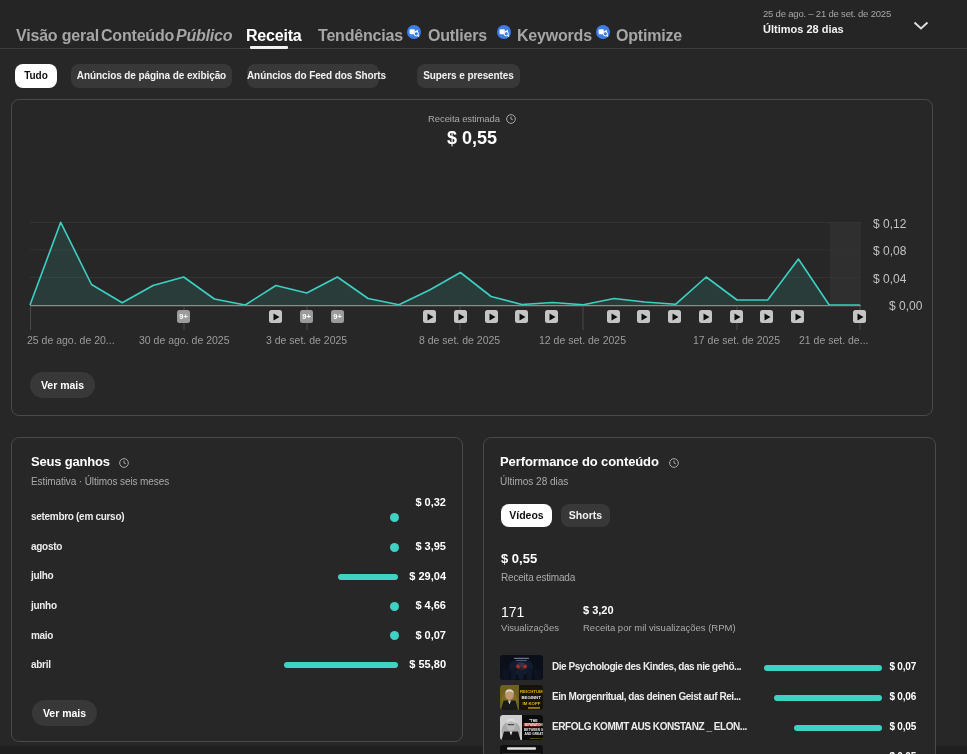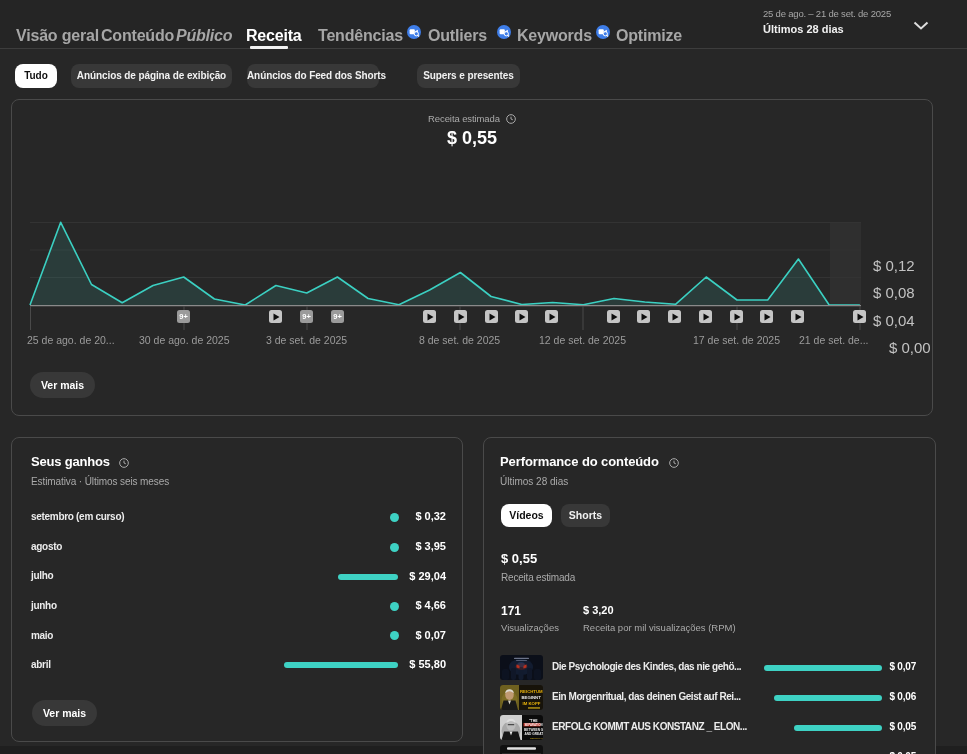--- a/index.html
+++ b/index.html
@@ -10,21 +10,21 @@
   .tab { position:absolute; top:26.5px; font-size:16px; font-weight:bold; color:#a6a6a6; letter-spacing:-0.2px; white-space:nowrap; }
   .chip { position:absolute; top:64px; height:24px; line-height:24px; border-radius:8px;
     background:#383838; color:#f1f1f1; font-size:10px; font-weight:bold; letter-spacing:-0.1px; text-align:center; white-space:nowrap; }
   .pill { position:absolute; background:#383838; color:#fff; border-radius:14px;
     font-size:10.5px; font-weight:bold; text-align:center; line-height:26px; height:26px; width:65px; }
   .marker { position:absolute; top:310px; width:13px; height:13px; border-radius:2.5px;
     background:#c5c5c5; }
   .marker svg { position:absolute; left:3.5px; top:2.8px; }
   .m9 { background:#9b9b9b; font-size:7.5px; font-weight:bold; color:#ffffff; text-align:center; line-height:13px; }
   .dlabel { position:absolute; top:334px; font-size:10.5px; color:#9b9b9b; white-space:nowrap; }
-  .ylabel { position:absolute; left:873px; font-size:15px; color:#c2c2c2;margin-top:40px; }
+  .ylabel { position:absolute; left:873px; font-size:12px; color:#c2c2c2; }
   .mlabel { position:absolute; left:31px; font-size:10px; font-weight:bold; letter-spacing:-0.3px; color:#ececec; line-height:12px; }
   .mval  { position:absolute; width:80px; text-align:right; font-size:11px; font-weight:bold; color:#fff; line-height:13px; }
   .dot { position:absolute; width:9px; height:9px; border-radius:50%; background:#3ed2c4; }
   .bar { position:absolute; height:6px; border-radius:3px; background:#3ed2c4; }
   .vtitle { position:absolute; left:552px; font-size:10px; font-weight:bold; letter-spacing:-0.45px; color:#ececec; line-height:12px; white-space:nowrap; }
   .vbar { position:absolute; height:6px; border-radius:3px; background:#3ed2c4; }
   .vval { position:absolute; width:60px; text-align:right; font-size:10px; font-weight:bold; letter-spacing:-0.2px; color:#fff; line-height:12px; }
   .thumb { position:absolute; left:500px; width:43px; height:25px; border-radius:3px; overflow:hidden; }
 </style>
 </head>
@@ -188,21 +188,21 @@
 
 <div class="card" style="left:11px;top:437px;width:452px;height:305px;"></div>
 <div class="abs" style="left:31px;top:454px;font-size:13px;font-weight:bold;letter-spacing:-0.2px;color:#ffffff;">Seus ganhos</div>
 <svg class="abs" style="left:118.5px;top:457.5px;" width="10" height="10" viewBox="0 0 12 12">
   <circle cx="6" cy="6" r="5.2" fill="none" stroke="#aaaaaa" stroke-width="1.2"></circle>
   <polyline points="6,3.2 6,6 8.2,7" fill="none" stroke="#aaaaaa" stroke-width="1.2"></polyline>
 </svg>
 <div class="abs" style="left:31px;top:476px;font-size:10px;letter-spacing:-0.1px;color:#aaaaaa;">Estimativa · Últimos seis meses</div>
 <div class="mlabel" style="top:511px;">setembro (em curso)</div>
 <div class="dot" style="left:390px;top:513px;"></div>
-<div class="mval" style="left:366px;top:510px;">$ 0,32</div>
+<div class="mval" style="left:366px;top:496px;">$ 0,32</div>
 <div class="mlabel" style="top:541px;">agosto</div>
 <div class="dot" style="left:390px;top:542.5px;"></div>
 <div class="mval" style="left:366px;top:540px;">$ 3,95</div>
 <div class="mlabel" style="top:570px;">julho</div>
 <div class="bar" style="left:338px;top:573.5px;width:59.5px;"></div>
 <div class="mval" style="left:366px;top:569.5px;">$ 29,04</div>
 <div class="mlabel" style="top:600px;">junho</div>
 <div class="dot" style="left:390px;top:601.5px;"></div>
 <div class="mval" style="left:366px;top:599px;">$ 4,66</div>
 <div class="mlabel" style="top:629.5px;">maio</div>
@@ -219,21 +219,21 @@
 <div class="abs" style="left:500px;top:454px;font-size:13px;font-weight:bold;letter-spacing:-0.1px;color:#ffffff;">Performance do conteúdo</div>
 <svg class="abs" style="left:669px;top:457.5px;" width="10" height="10" viewBox="0 0 12 12">
   <circle cx="6" cy="6" r="5.2" fill="none" stroke="#aaaaaa" stroke-width="1.2"></circle>
   <polyline points="6,3.2 6,6 8.2,7" fill="none" stroke="#aaaaaa" stroke-width="1.2"></polyline>
 </svg>
 <div class="abs" style="left:500px;top:476px;font-size:10px;color:#aaaaaa;">Últimos 28 dias</div>
 <div class="abs" style="left:501px;top:504px;width:51px;height:23px;background:#ffffff;border-radius:8px;text-align:center;line-height:23px;font-size:10.5px;font-weight:bold;color:#0f0f0f;">Vídeos</div>
 <div class="abs" style="left:561px;top:504px;width:49px;height:23px;background:#383838;border-radius:8px;text-align:center;line-height:23px;font-size:10.5px;font-weight:bold;color:#f1f1f1;">Shorts</div>
 <div class="abs" style="left:501px;top:551px;font-size:13px;font-weight:bold;color:#ffffff;">$ 0,55</div>
 <div class="abs" style="left:501px;top:572px;font-size:10px;letter-spacing:-0.2px;color:#aaaaaa;">Receita estimada</div>
-<div class="abs" style="left:501px;top:604px;font-size:12px;font-weight:bold;color:#ffffff;">171</div>
+<div class="abs" style="left:501px;top:604px;font-size:14px;font-weight:normal;color:#ffffff;">171</div>
 <div class="abs" style="left:501px;top:621.5px;font-size:9.5px;color:#aaaaaa;">Visualizações</div>
 <div class="abs" style="left:583px;top:604px;font-size:11px;font-weight:bold;color:#ffffff;">$ 3,20</div>
 <div class="abs" style="left:583px;top:621.5px;font-size:9.5px;color:#aaaaaa;">Receita por mil visualizações (RPM)</div>
 
 <div class="thumb" style="top:655px;"><svg width="43" height="25" viewBox="0 0 43 25">
   <rect width="43" height="25" fill="#0b0f19"></rect>
   <ellipse cx="21" cy="12" rx="12" ry="8" fill="#131e33" opacity="0.9"></ellipse>
   <ellipse cx="21" cy="10.5" rx="4" ry="3.4" fill="#1d3356" opacity="0.9"></ellipse>
   <rect x="2" y="14" width="7" height="11" rx="2" fill="#0d1321"></rect>
   <rect x="11" y="13" width="5" height="12" rx="2" fill="#101728"></rect>

